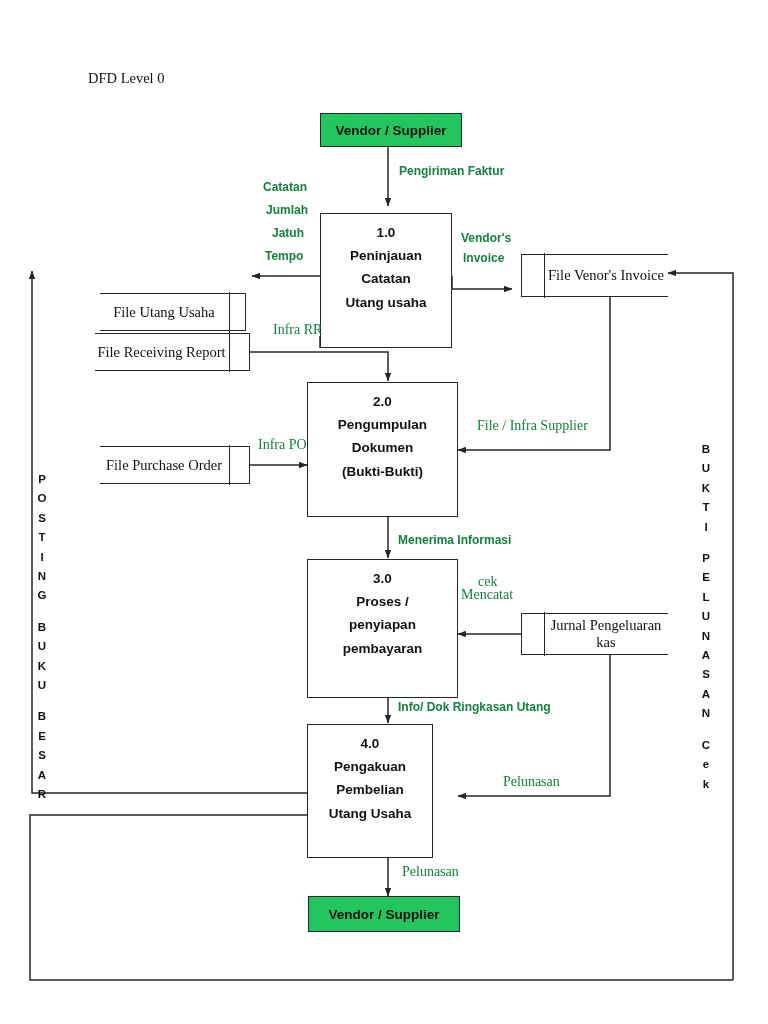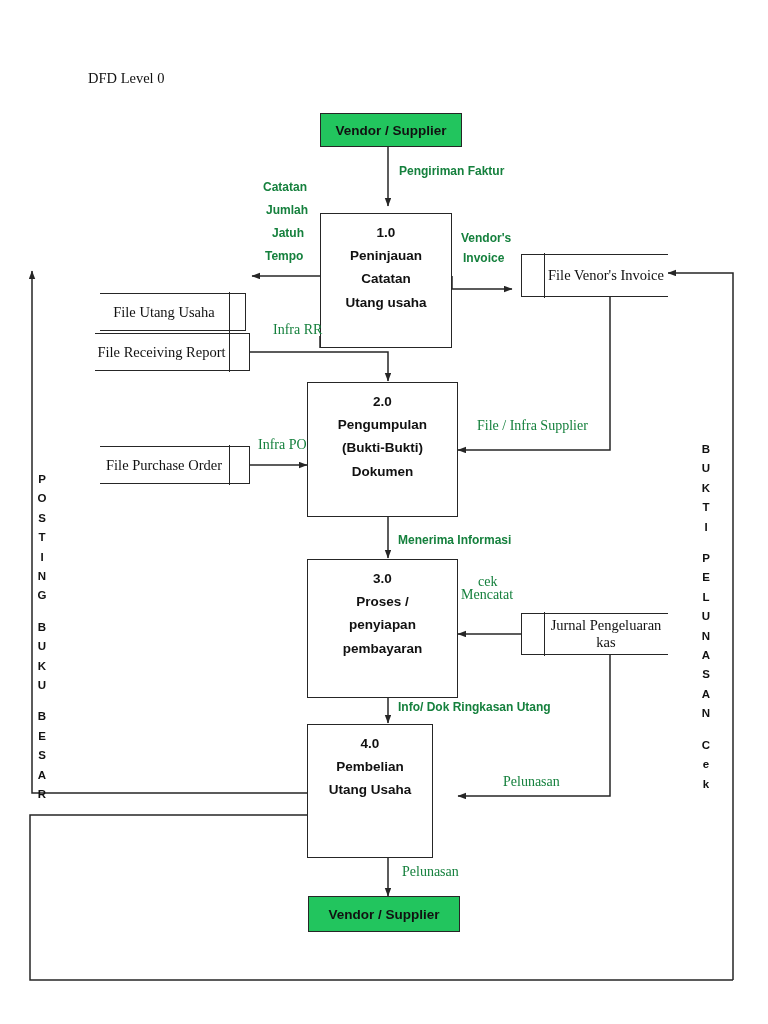--- a/index.html
+++ b/index.html
@@ -187,37 +187,38 @@
       <div>Peninjauan</div>
       <div>Catatan</div>
       <div>Utang usaha</div>
     </div>
   </div>
 
   <div class="node process" style="left:307px; top:382px; width:151px; height:135px;">
     <div class="plines">
       <div>2.0</div>
       <div>Pengumpulan</div>
+      <div>Dokumen</div>
       <div>(Bukti-Bukti)</div>
-      <div>Dokumen</div>
     </div>
   </div>
 
   <div class="node process" style="left:307px; top:559px; width:151px; height:139px;">
     <div class="plines">
       <div>3.0</div>
       <div>Proses /</div>
       <div>penyiapan</div>
       <div>pembayaran</div>
     </div>
   </div>
 
   <div class="node process" style="left:307px; top:724px; width:126px; height:134px;">
     <div class="plines">
       <div>4.0</div>
+      <div>Pengakuan</div>
       <div>Pembelian</div>
       <div>Utang Usaha</div>
     </div>
   </div>
 
   <div class="node store right-cap" style="left:100px; top:257px; width:146px; height:38px;margin-top:36px;">
     <div class="divider" style="left:129px;"></div>
     <div class="stext" style="left:0; right:17px;">File Utang Usaha</div>
   </div>
 

